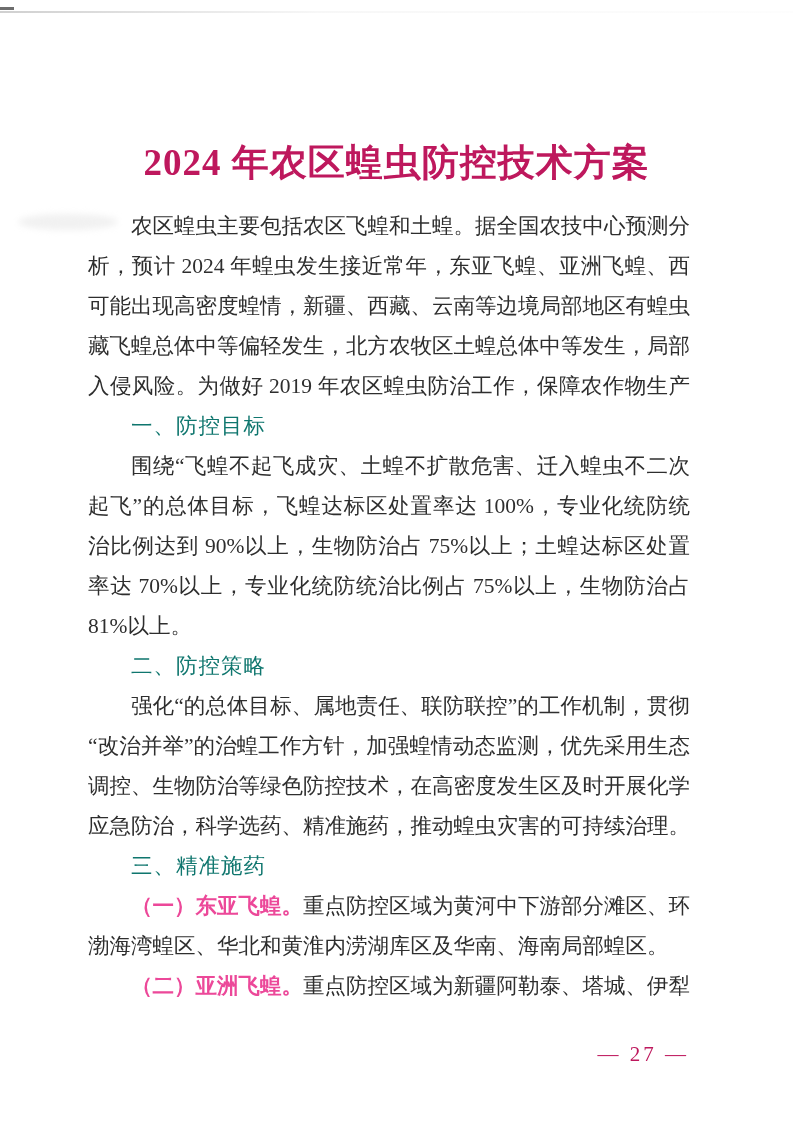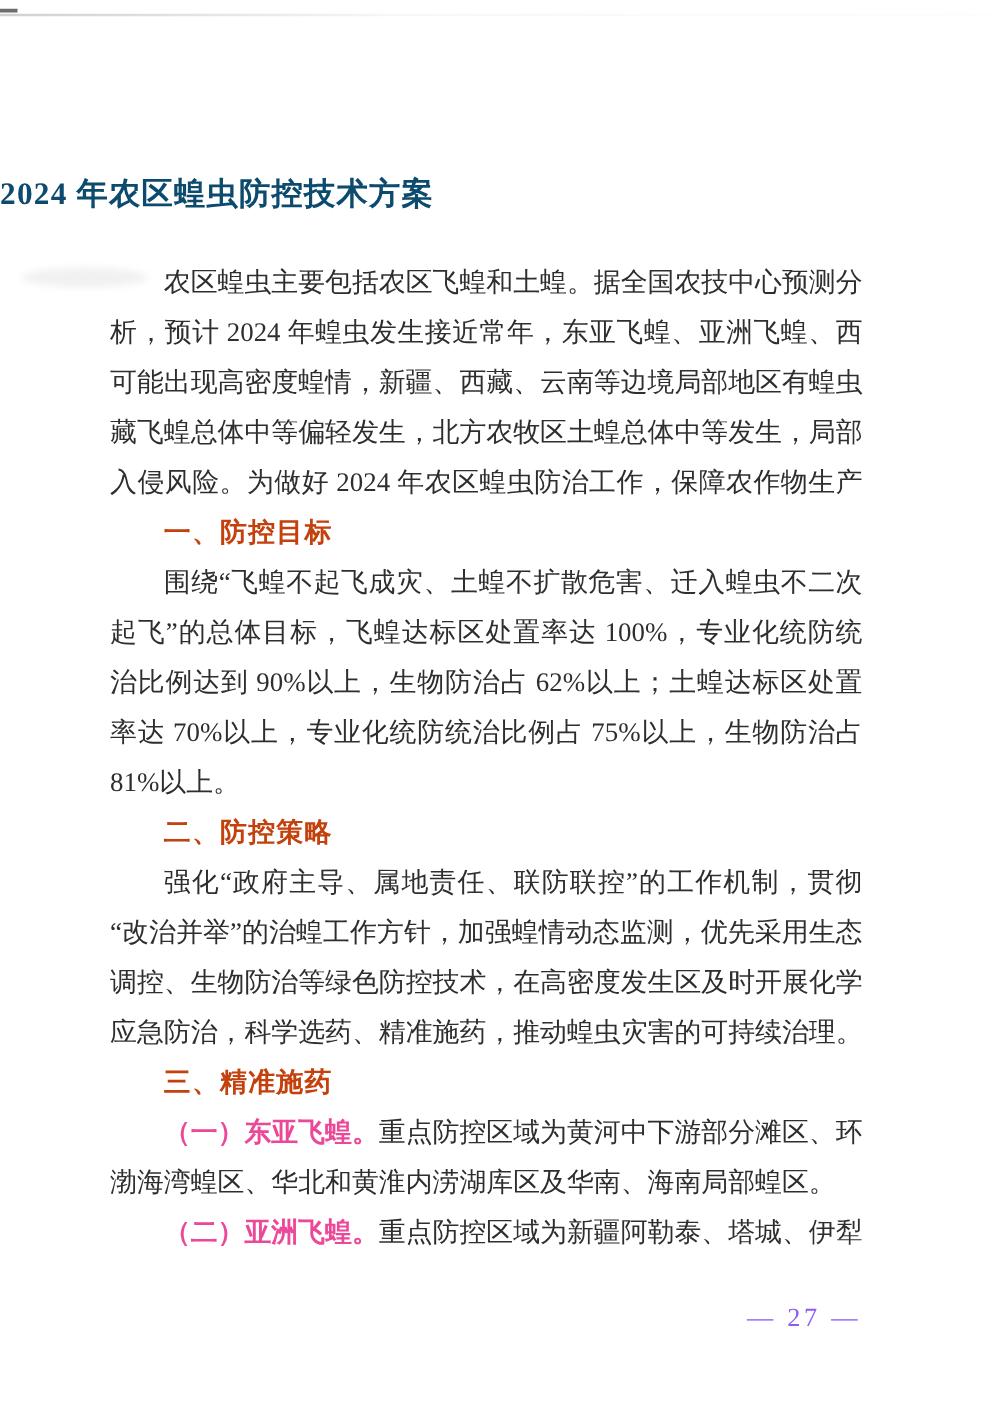--- a/index.html
+++ b/index.html
@@ -34,96 +34,96 @@
     width: 100px; height: 16px;
     background: #f1f1f1;
     border-radius: 50%;
     filter: blur(3px);
   }
   .title {
     position: absolute;
     top: 138px; left: 0;
     width: 100%;
     margin: 0;
-    text-align: left;
-    font-size: 25px;
+    text-align: center;
+    font-size: 37px;
     font-weight: 700;
     letter-spacing: 1px;
-    color: #0c4a6e;
+    color: #be185d;
   }
   .body-text {
     position: absolute;
     top: 206px;
     left: 88px;
     width: 602px;
   }
   .line {
     height: 40px;
     line-height: 40px;
     font-size: 21.5px;
     color: #2e2e2e;
     text-align: justify;
     text-justify: inter-character;
     text-align-last: left;
   }
   .line.just { text-align-last: justify; }
   .line.indent { text-indent: 43px; }
   .line.heading {
     font-family: "Liberation Sans", "DejaVu Sans", sans-serif;
-    font-weight: 700;
+    font-weight: 400;
     font-size: 21.5px;
-    color: #c2410c;
+    color: #0f766e;
     text-align: left;
     text-align-last: left;
     text-indent: 43px;
     letter-spacing: 1px;
   }
   .bold { font-weight: 700; color: #ec4899; }
   .page-number {
     position: absolute;
     top: 1038px;
     right: 104px;
     height: 32px;
     line-height: 32px;
     font-size: 21px;
     letter-spacing: 3px;
-    color: #8b5cf6;
+    color: #be185d;
     margin-left: 21px;
   }
 </style>
 </head>
 <body>
 
 <div class="page">
 
   <div class="artifact-top-line"></div>
   <div class="artifact-dash"></div>
   <div class="artifact-smudge"></div>
 
   <h1 class="title">2024 年农区蝗虫防控技术方案</h1>
 
   <div class="body-text">
 
     <div class="line indent just">农区蝗虫主要包括农区飞蝗和土蝗。据全国农技中心预测分</div>
     <div class="line just">析，预计 2024 年蝗虫发生接近常年，东亚飞蝗、亚洲飞蝗、西</div>
     <div class="line just">可能出现高密度蝗情，新疆、西藏、云南等边境局部地区有蝗虫</div>
     <div class="line just">藏飞蝗总体中等偏轻发生，北方农牧区土蝗总体中等发生，局部</div>
-    <div class="line just">入侵风险。为做好 2024 年农区蝗虫防治工作，保障农作物生产</div>
+    <div class="line just">入侵风险。为做好 2019 年农区蝗虫防治工作，保障农作物生产</div>
 
     <div class="line heading">一、防控目标</div>
 
     <div class="line indent just">围绕“飞蝗不起飞成灾、土蝗不扩散危害、迁入蝗虫不二次</div>
     <div class="line just">起飞”的总体目标，飞蝗达标区处置率达 100%，专业化统防统</div>
-    <div class="line just">治比例达到 90%以上，生物防治占 62%以上；土蝗达标区处置</div>
+    <div class="line just">治比例达到 90%以上，生物防治占 75%以上；土蝗达标区处置</div>
     <div class="line just">率达 70%以上，专业化统防统治比例占 75%以上，生物防治占</div>
     <div class="line">81%以上。</div>
 
     <div class="line heading">二、防控策略</div>
 
-    <div class="line indent just">强化“政府主导、属地责任、联防联控”的工作机制，贯彻</div>
+    <div class="line indent just">强化“的总体目标、属地责任、联防联控”的工作机制，贯彻</div>
     <div class="line just">“改治并举”的治蝗工作方针，加强蝗情动态监测，优先采用生态</div>
     <div class="line just">调控、生物防治等绿色防控技术，在高密度发生区及时开展化学</div>
     <div class="line">应急防治，科学选药、精准施药，推动蝗虫灾害的可持续治理。</div>
 
     <div class="line heading">三、精准施药</div>
 
     <div class="line indent just"><span class="bold">（一）东亚飞蝗。</span><span>重点防控区域为黄河中下游部分滩区、环</span></div>
     <div class="line">渤海湾蝗区、华北和黄淮内涝湖库区及华南、海南局部蝗区。</div>
 
     <div class="line indent just"><span class="bold">（二）亚洲飞蝗。</span><span>重点防控区域为新疆阿勒泰、塔城、伊犁</span></div>

